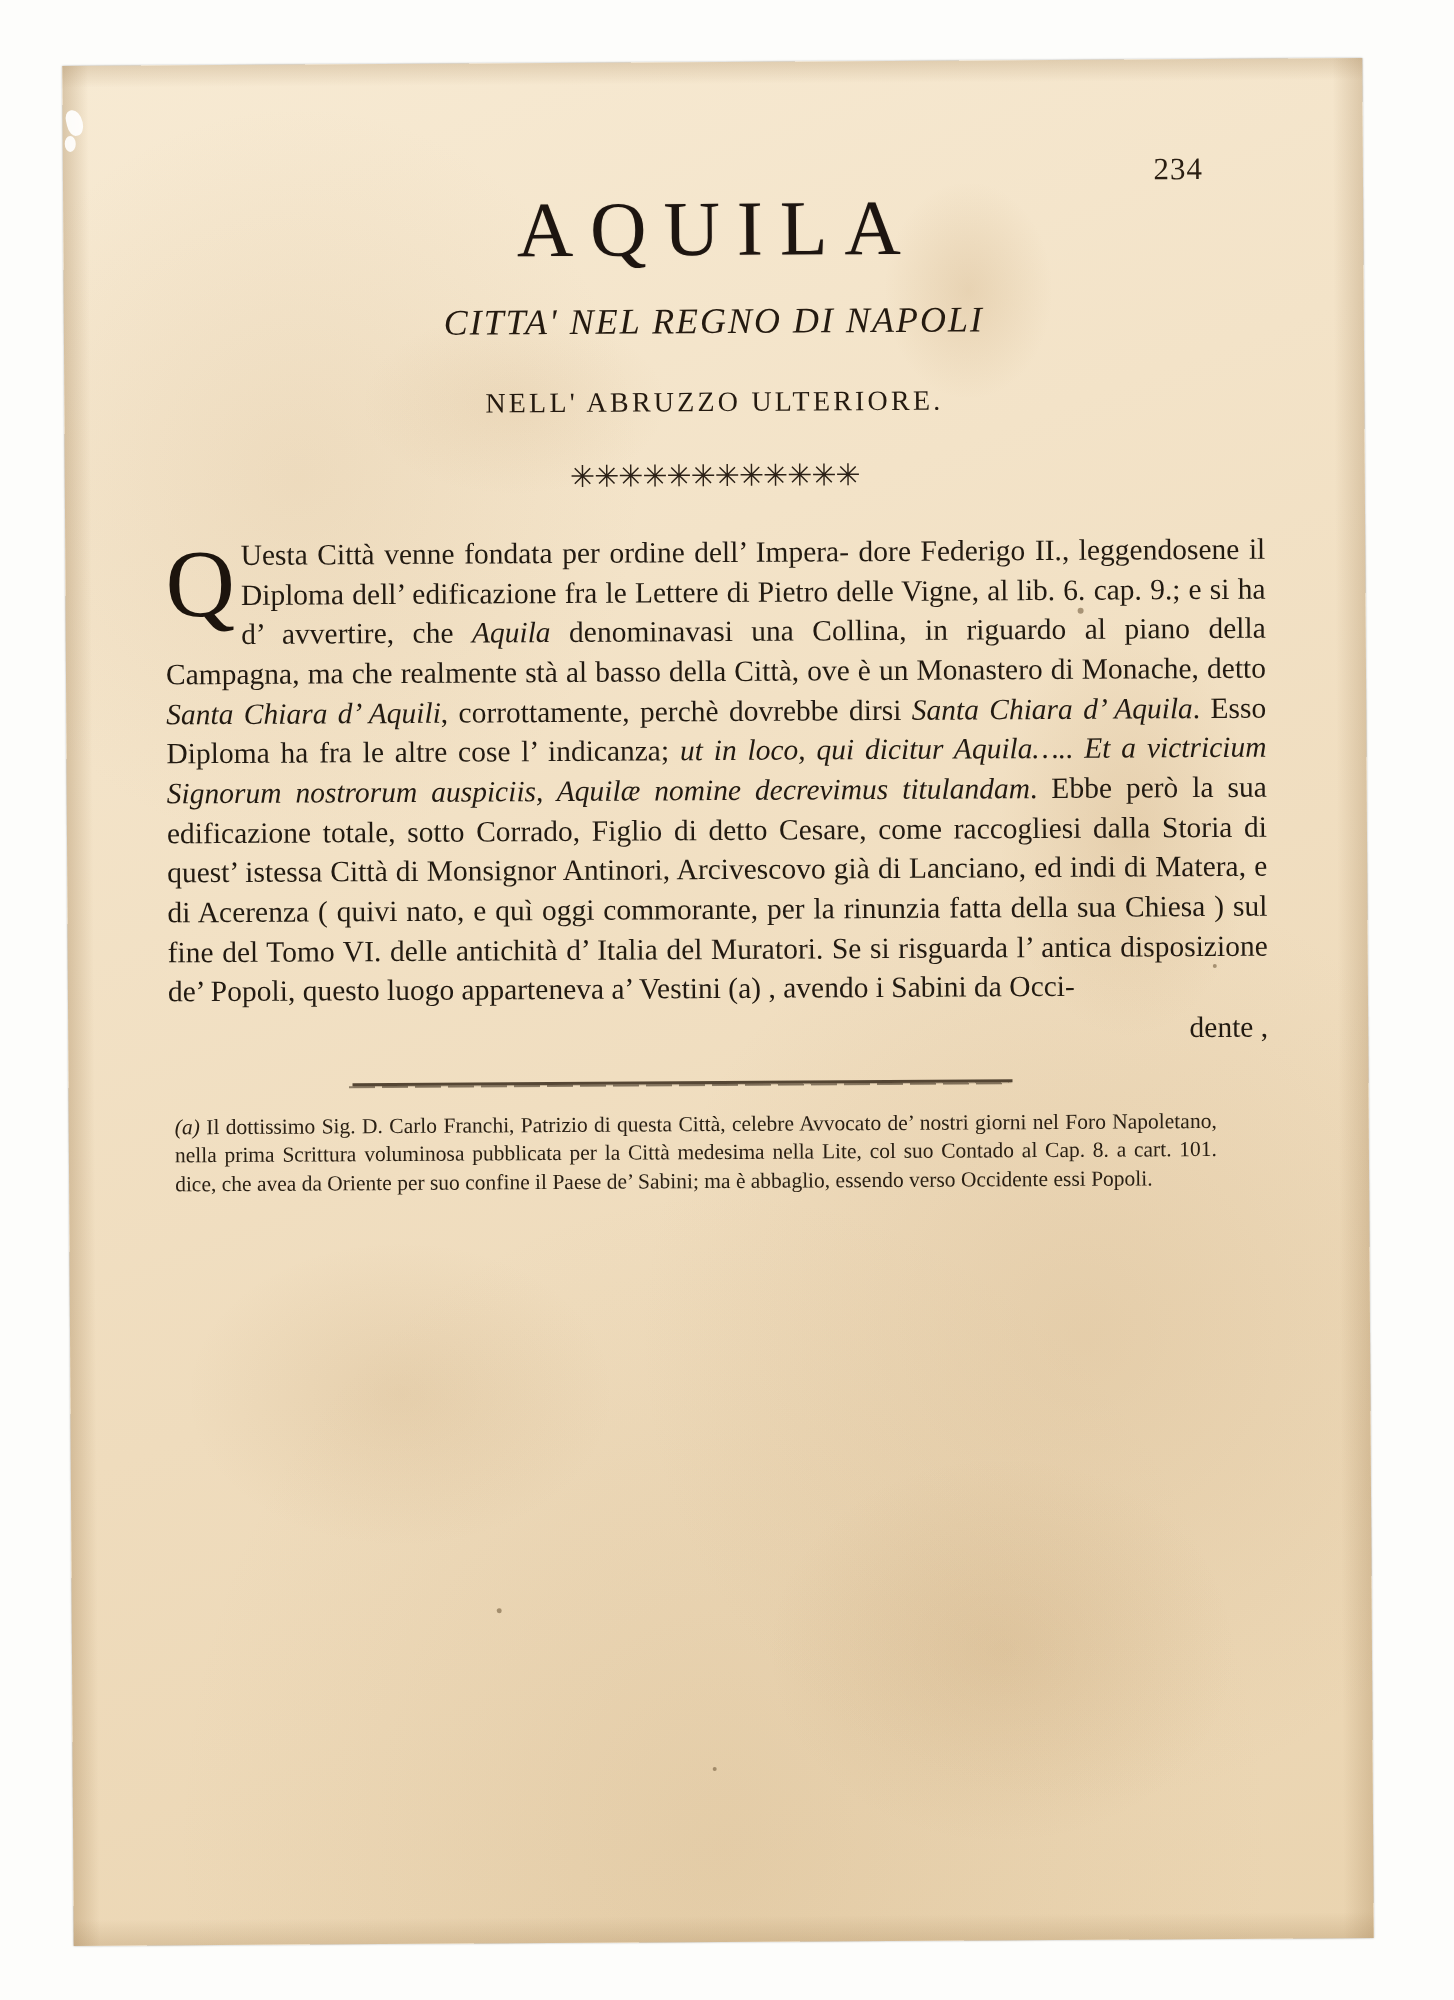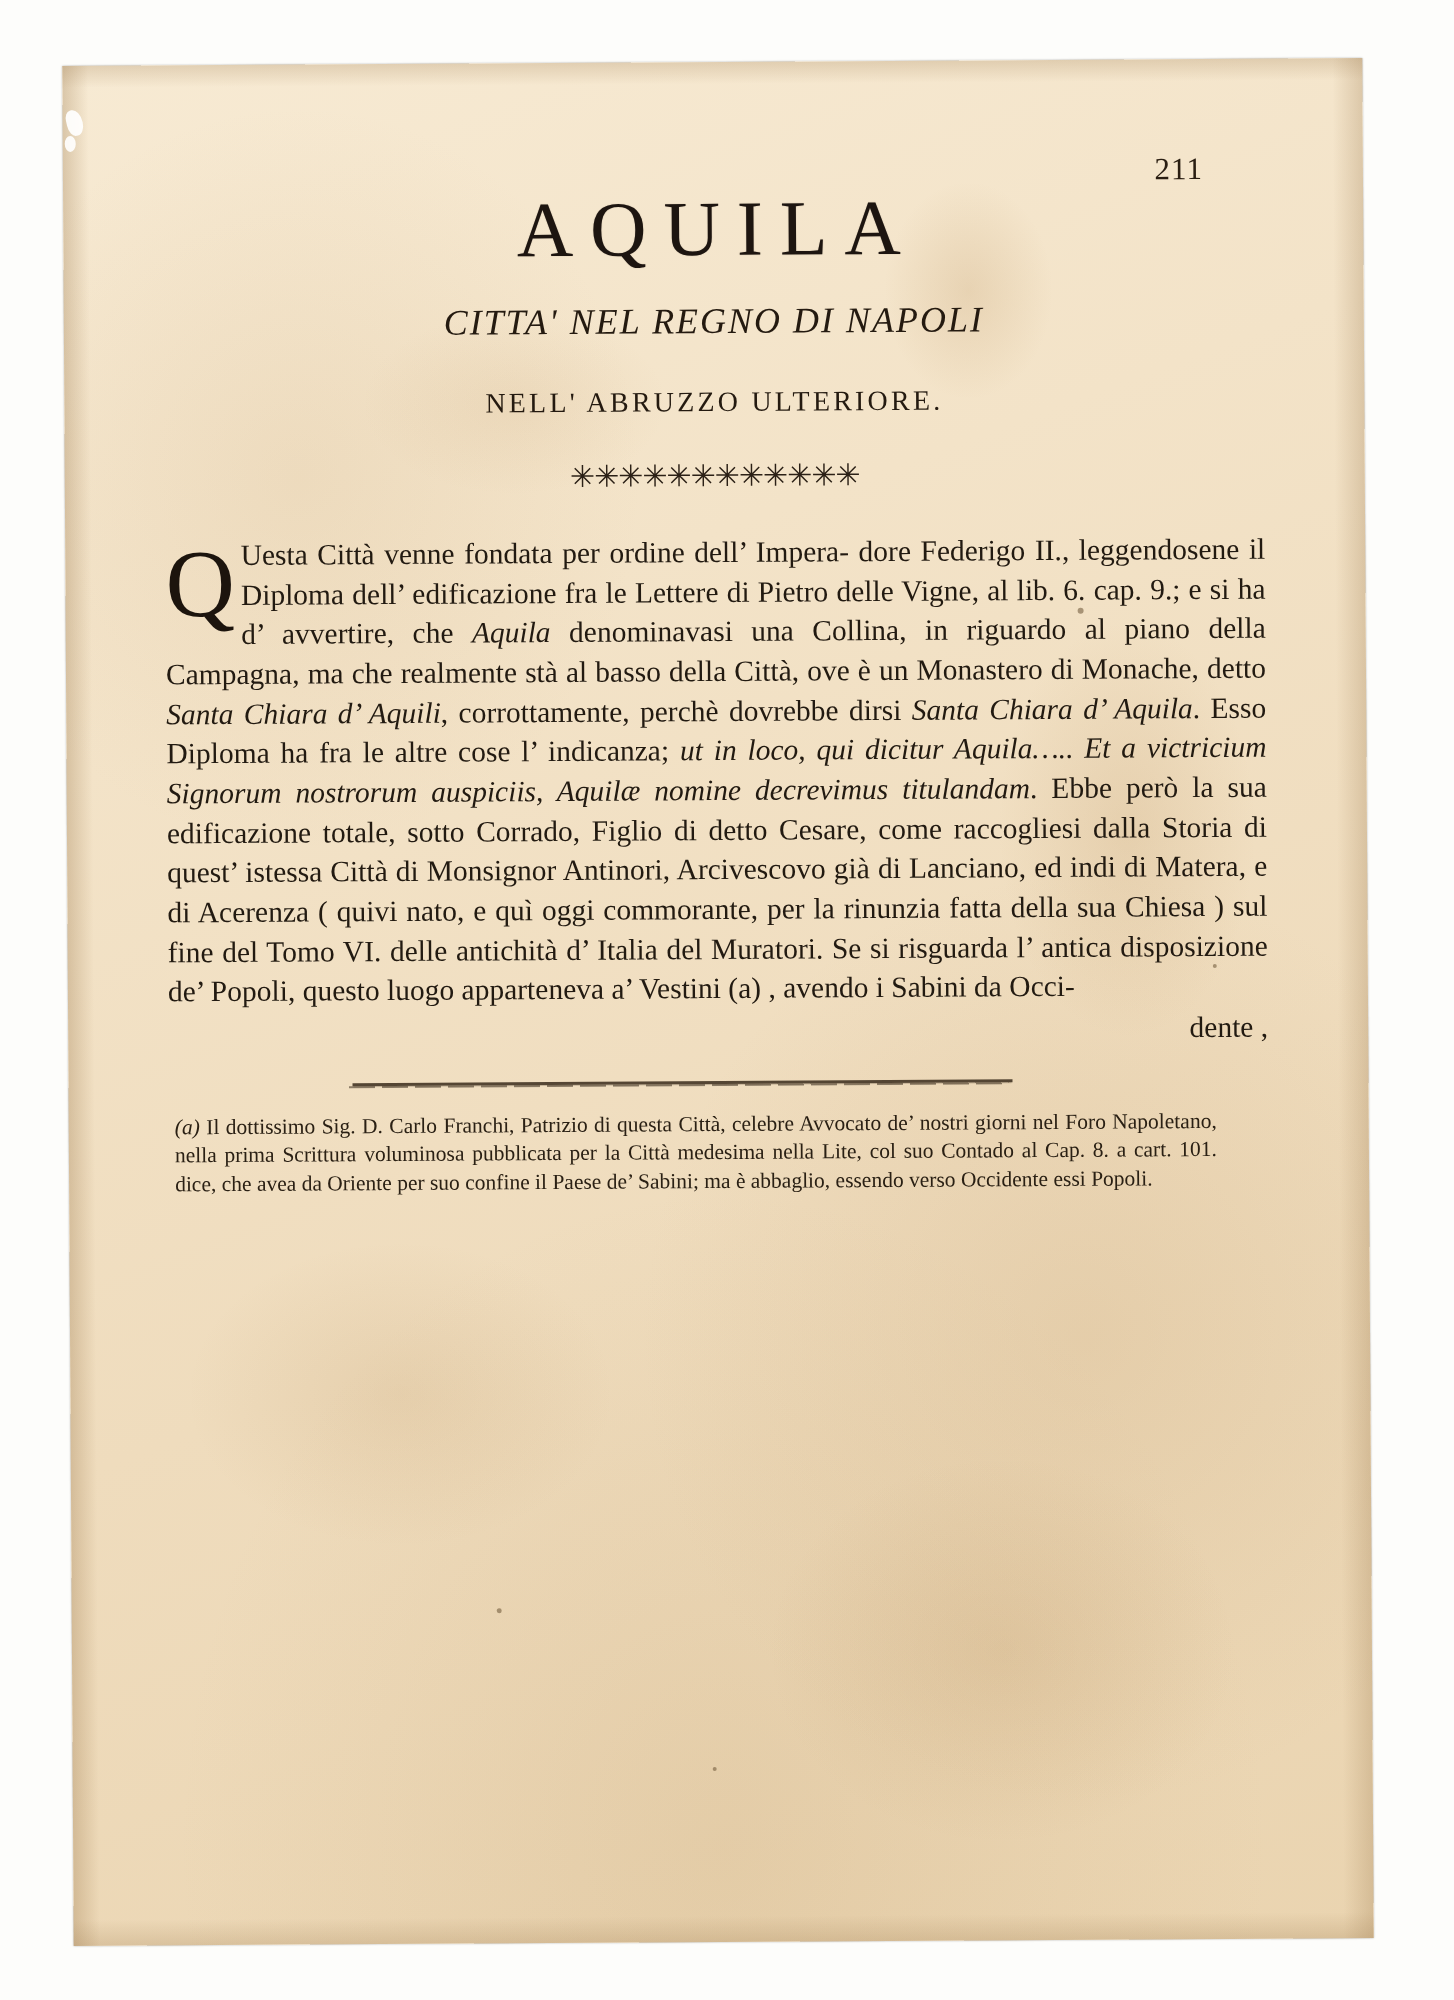--- a/index.html
+++ b/index.html
@@ -199,21 +199,21 @@
     <div class="stain" style="left:930px;top:560px;width:260px;height:420px;background:radial-gradient(ellipse at center, rgba(186,146,94,0.20), rgba(186,146,94,0) 70%);"></div>
     <div class="stain" style="left:120px;top:1180px;width:420px;height:300px;background:radial-gradient(ellipse at center, rgba(184,144,92,0.16), rgba(184,144,92,0) 72%);"></div>
     <div class="stain" style="left:700px;top:1400px;width:460px;height:380px;background:radial-gradient(ellipse at center, rgba(180,140,88,0.18), rgba(180,140,88,0) 72%);"></div>
     <div class="stain" style="left:300px;top:250px;width:300px;height:180px;background:radial-gradient(ellipse at center, rgba(192,152,100,0.13), rgba(192,152,100,0) 72%);"></div>
 
     <div class="speck" style="left:1012px;top:548px;width:6px;height:6px;"></div>
     <div class="speck" style="left:425px;top:1545px;width:5px;height:5px;"></div>
     <div class="speck" style="left:1145px;top:905px;width:4px;height:4px;"></div>
     <div class="speck" style="left:640px;top:1705px;width:4px;height:4px;"></div>
 
-    <div class="folio">211</div>
+    <div class="folio">234</div>
 
     <div class="content">
 
       <div class="title">AQUILA</div>
 
       <div class="subtitle1">CITTA' NEL REGNO DI NAPOLI</div>
 
       <div class="subtitle2">NELL' ABRUZZO ULTERIORE.</div>
 
       <div class="ornament">✳✳✳✳✳✳✳✳✳✳✳✳</div>

